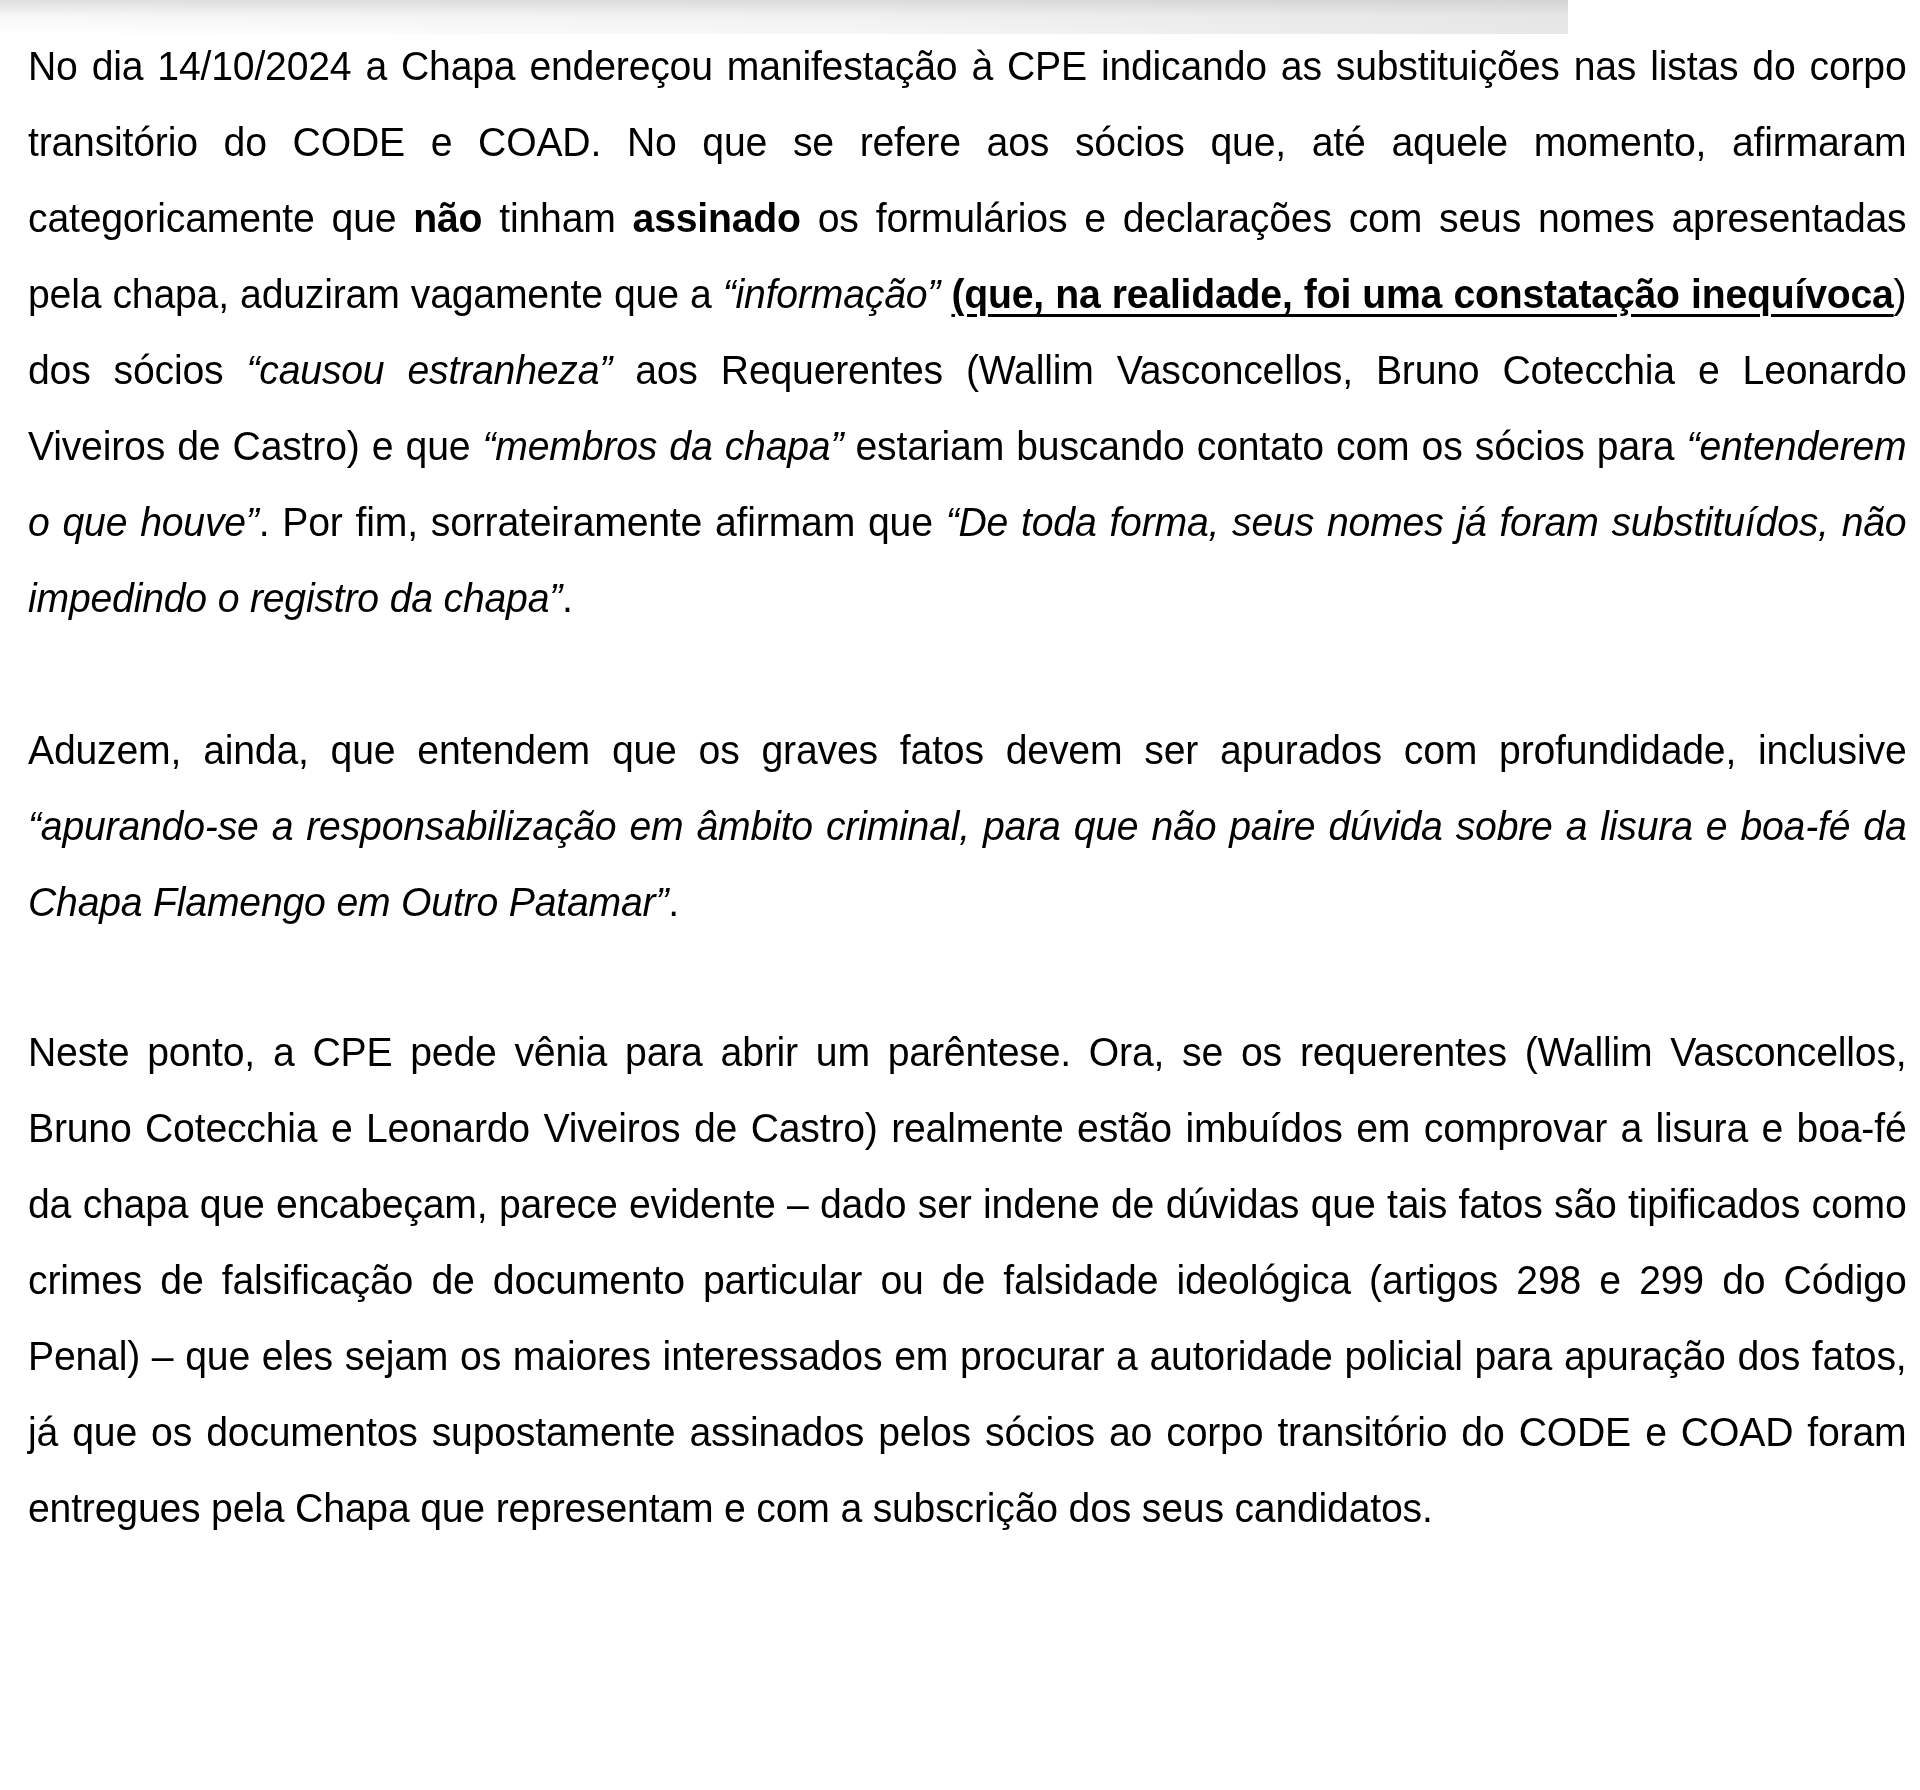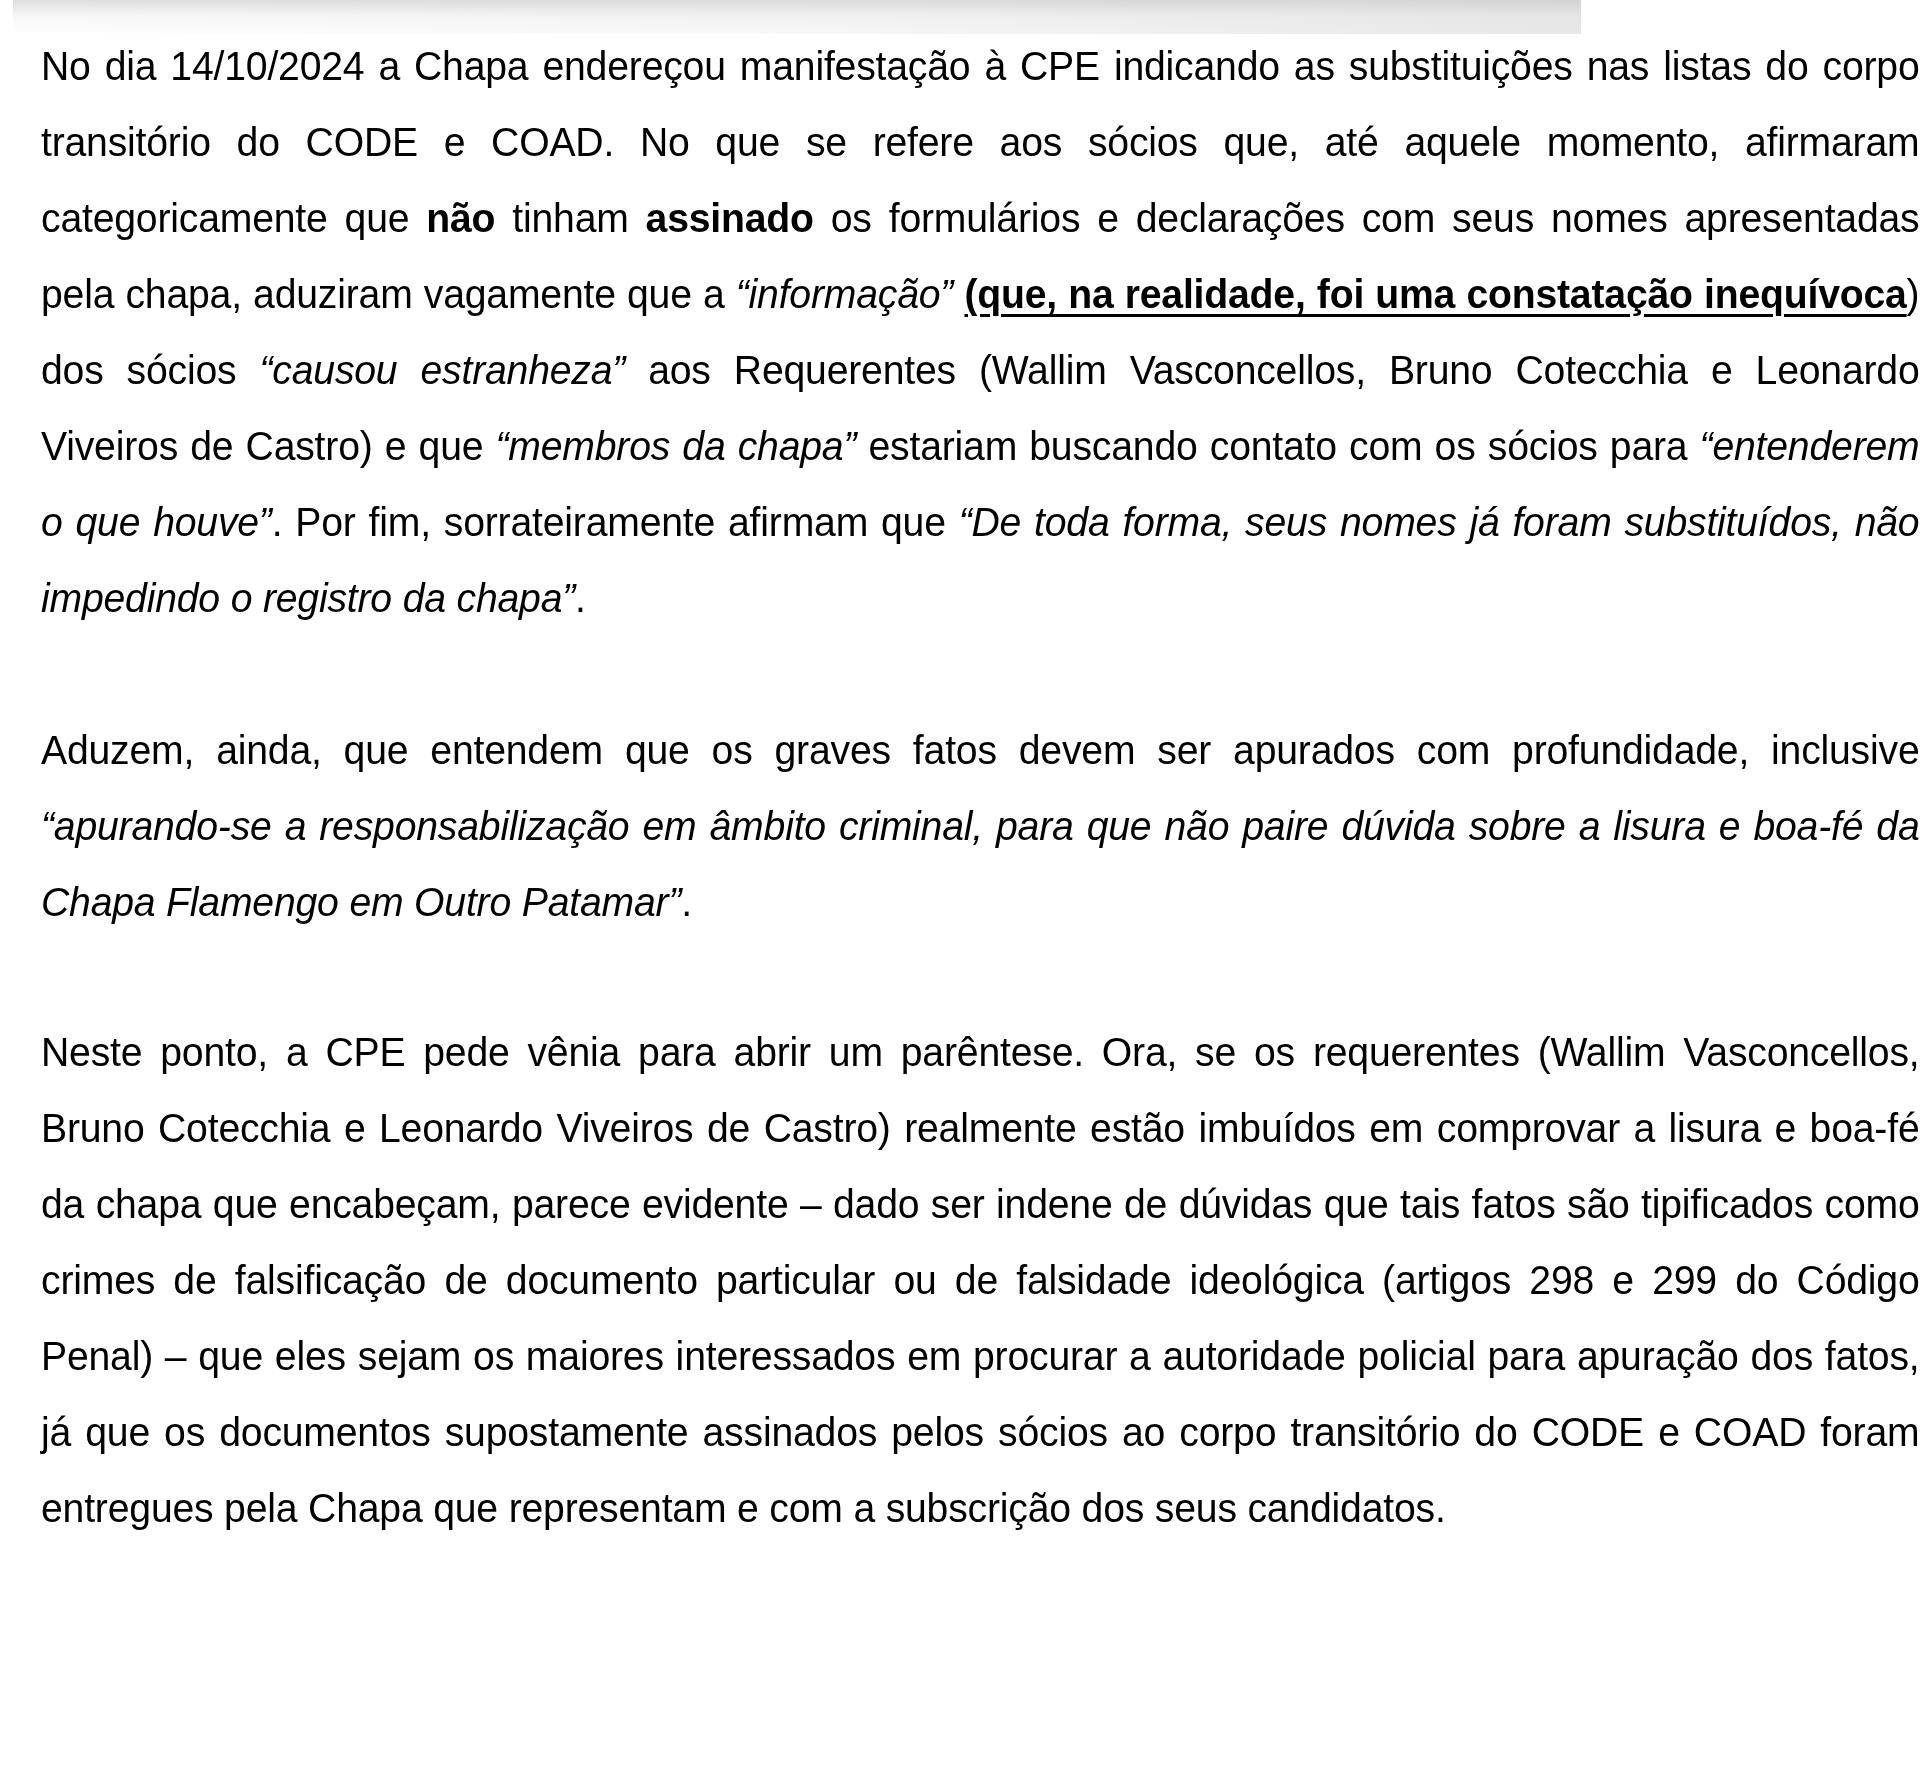--- a/index.html
+++ b/index.html
@@ -21,21 +21,20 @@
   .page {
     position: relative;
     width: 1568px;
     height: 1790px;
     box-sizing: border-box;
     background:
       linear-gradient(to bottom, rgba(196,196,196,0.55) 0px, rgba(225,225,225,0.25) 16px, rgba(255,255,255,0) 34px),
       linear-gradient(to right, rgba(255,255,255,1) 0%, rgba(246,246,246,1) 55%, rgba(231,231,231,1) 100%);
     background-repeat: no-repeat;
     background-size: 100% 40px, 100% 100%;
-    margin-left: 13px;
   }
   .page::after{
     content:"";
     position:absolute;
     inset:34px 0 0 0;
     background:#ffffff;
     z-index:0;
   }
 
   .doc-body {

